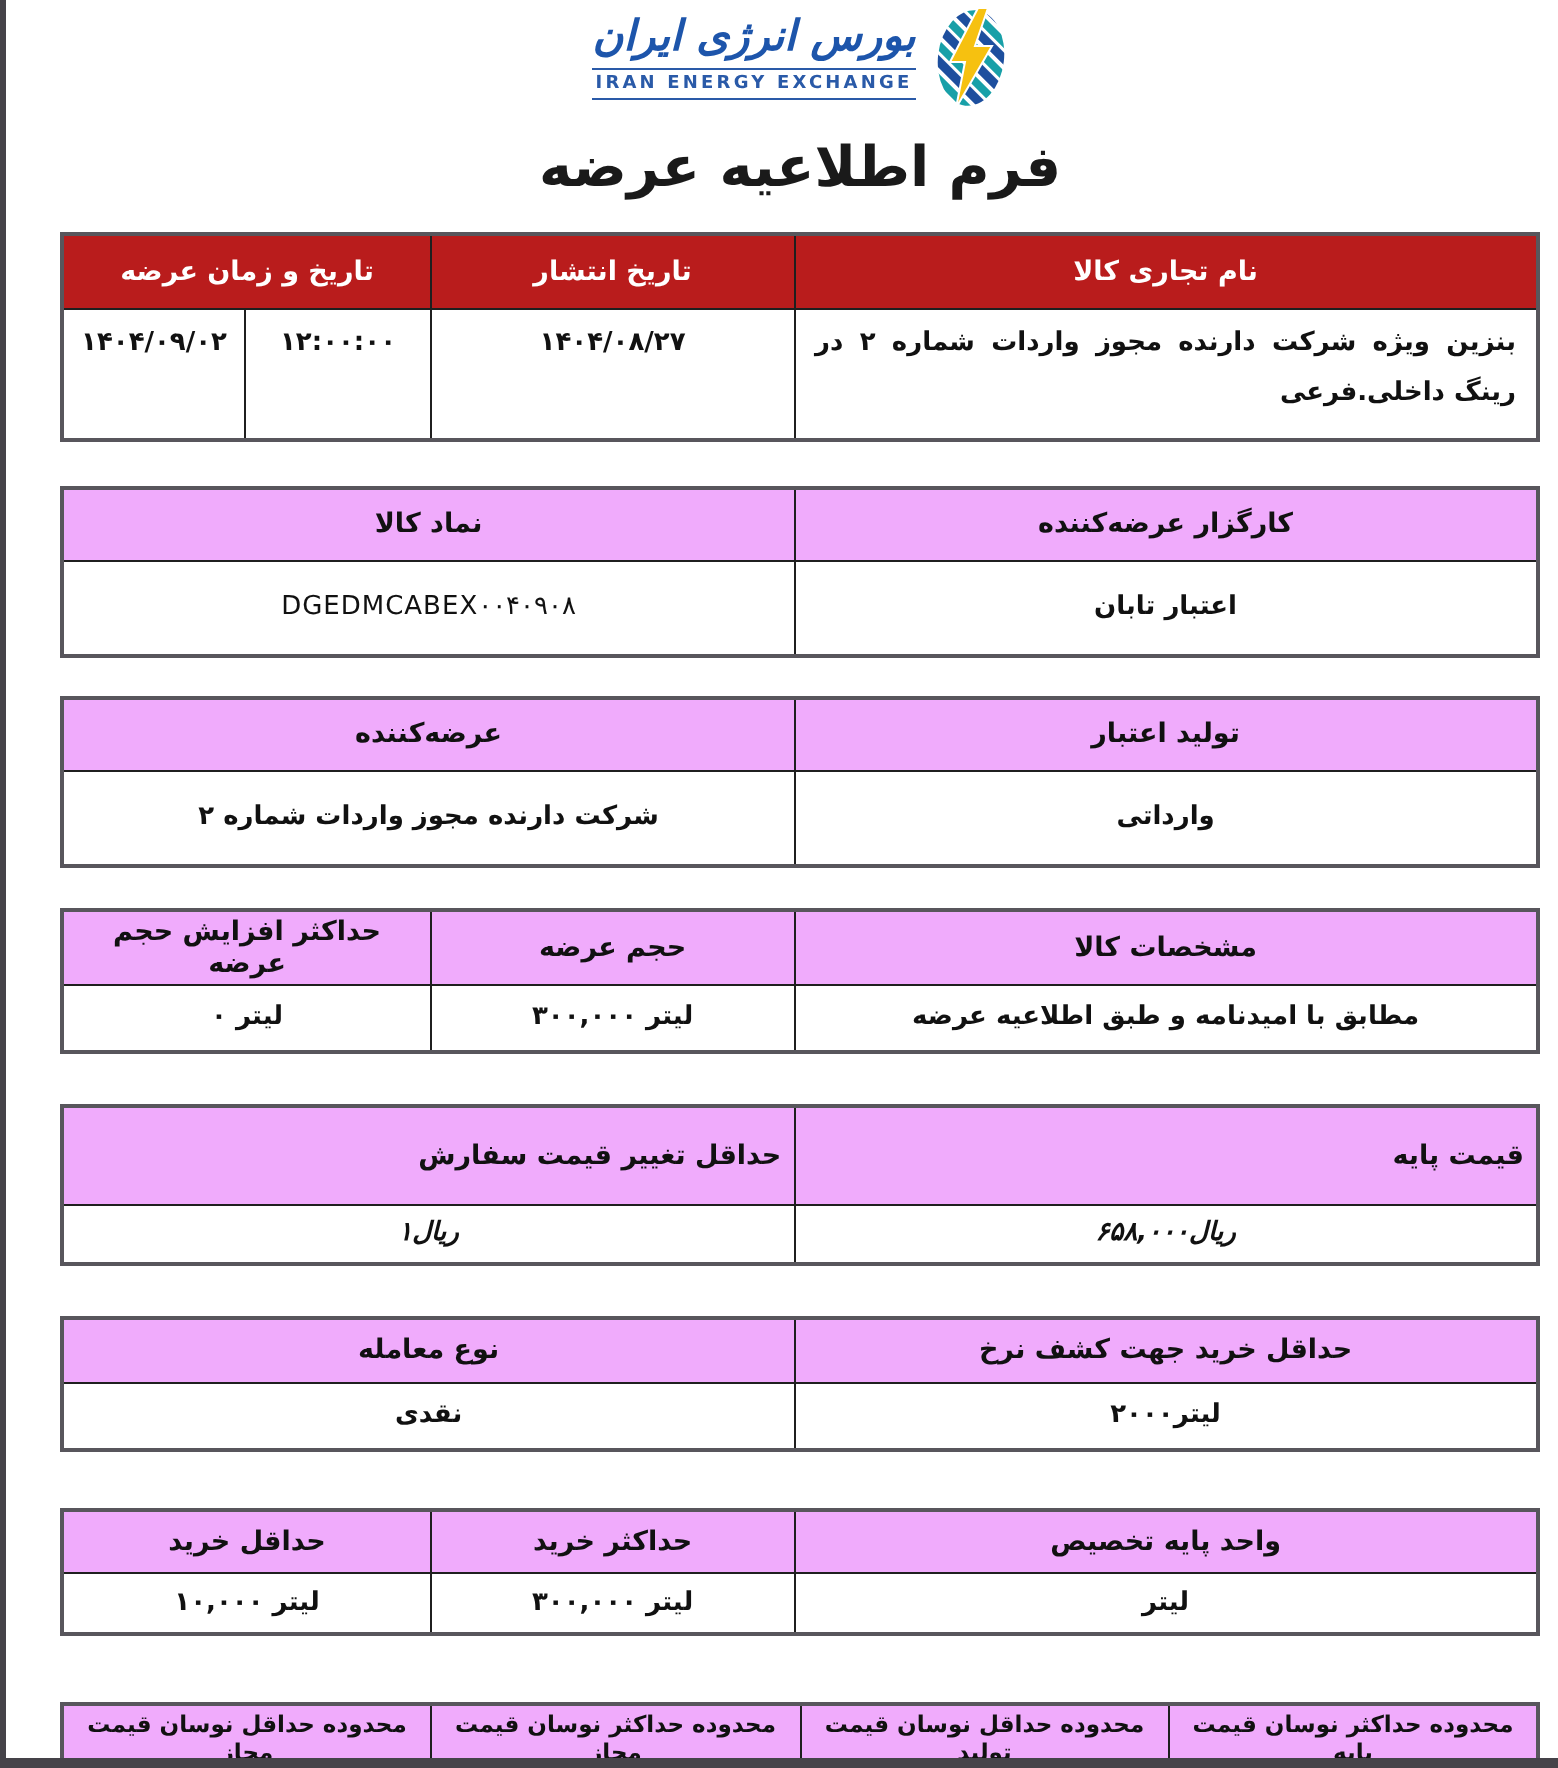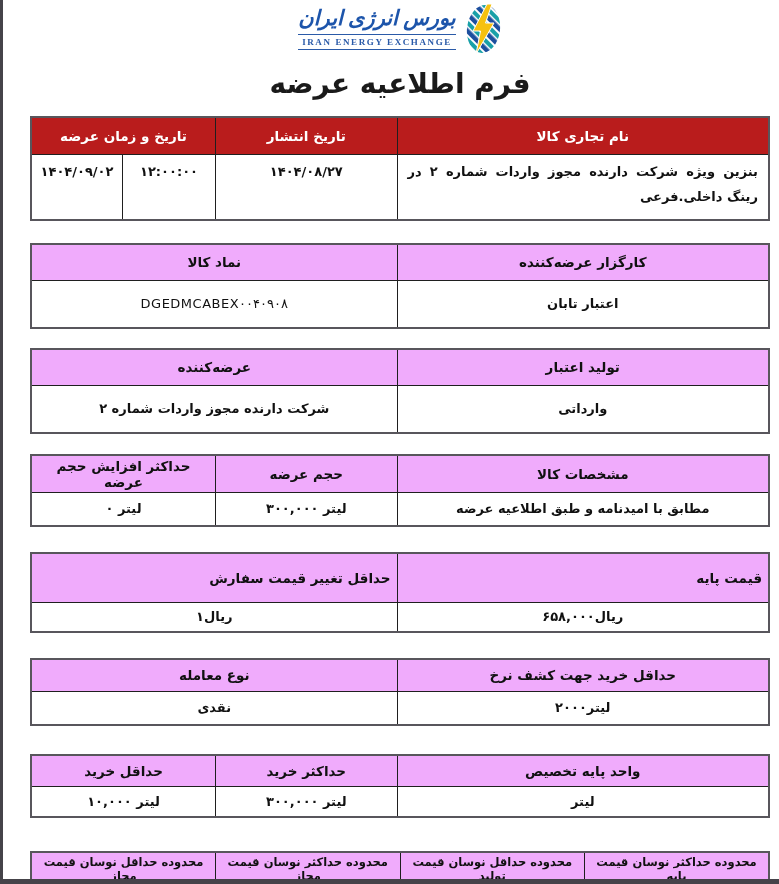--- a/index.html
+++ b/index.html
@@ -5,40 +5,40 @@
   html,body{margin:0;padding:0;background:#fff;}
   .page{
     width:779px;height:884px;position:relative;background:#ffffff;
     box-sizing:border-box;overflow:hidden;
     font-family:"DejaVu Sans","Liberation Sans",sans-serif;
     border-left:3px solid #454349;border-bottom:5px solid #454349;
   }
   .content{box-sizing:border-box;padding:0 9px 0 27px;direction:rtl;}
   
   .brand{direction:ltr;display:flex;justify-content:center;align-items:flex-start;gap:9px;padding-top:3px;}
-  .brand-text{text-align:center;padding-top:2px;font-family:Liberation Serif, serif;}
+  .brand-text{text-align:center;padding-top:2px;}
   .brand-fa{color:#1d55ab;font-size:21px;font-weight:bold;font-style:italic;line-height:1.3;}
   .brand-en{color:#2a5aa8;font-size:9px;font-weight:bold;letter-spacing:1.6px;
     border-top:1.5px solid #2a5aa8;border-bottom:1.5px solid #2a5aa8;padding:2px 1px;margin-top:2px;}
   .title{font-size:28px;font-weight:bold;color:#1a1a1a;text-align:center;margin:12px 0 16px;}
   
   table.tbl{width:100%;border-collapse:collapse;table-layout:fixed;border:2px solid #58565c;direction:rtl;}
   .tbl th,.tbl td{border:1px solid #1f1f1f;text-align:center;vertical-align:middle;
     font-size:13px;color:#111;padding:2px 6px;box-sizing:border-box;overflow:hidden;}
   .tbl th{font-weight:bold;background:#f0abfc;font-size:13.5px;}
   .t1 th{background:#b91c1c;color:#ffffff;height:37px;}
   .t1 td{height:66px;vertical-align:top;padding-top:9px;font-weight:bold;}
   .t1 td.justify{text-align:justify;line-height:1.95;padding:4px 10px 4px 10px;}
   .t2 th,.t3 th{height:36px;}
   .t2 td,.t3 td{height:48px;font-weight:bold;}
   .t2 td.symbol{font-weight:normal;letter-spacing:.5px;}
   .t4 th{height:36px;}
   .t4 td{height:33px;font-weight:bold;margin-left:28px;}
   .t5 th{height:50px;text-align:right;}
-  .t5 td{height:29px;font-weight:bold;}
+  .t5 td{height:29px;font-weight:bold;font-style:italic;}
   .t6 th{height:33px;}
   .t6 td{height:33px;font-weight:bold;}
   .t7 th{height:32px;}
   .t7 td{height:30px;font-weight:bold;}
   .t8 th{height:33px;font-size:11.5px;padding:2px 2px;}
   .t8 td{height:28px;font-weight:bold;}
   .mb22{margin-bottom:22px;} .mb19{margin-bottom:19px;} .mb20{margin-bottom:20px;}
   .mb25{margin-bottom:25px;} .mb28{margin-bottom:28px;} .mb33{margin-bottom:33px;}
 </style>
 </head>

